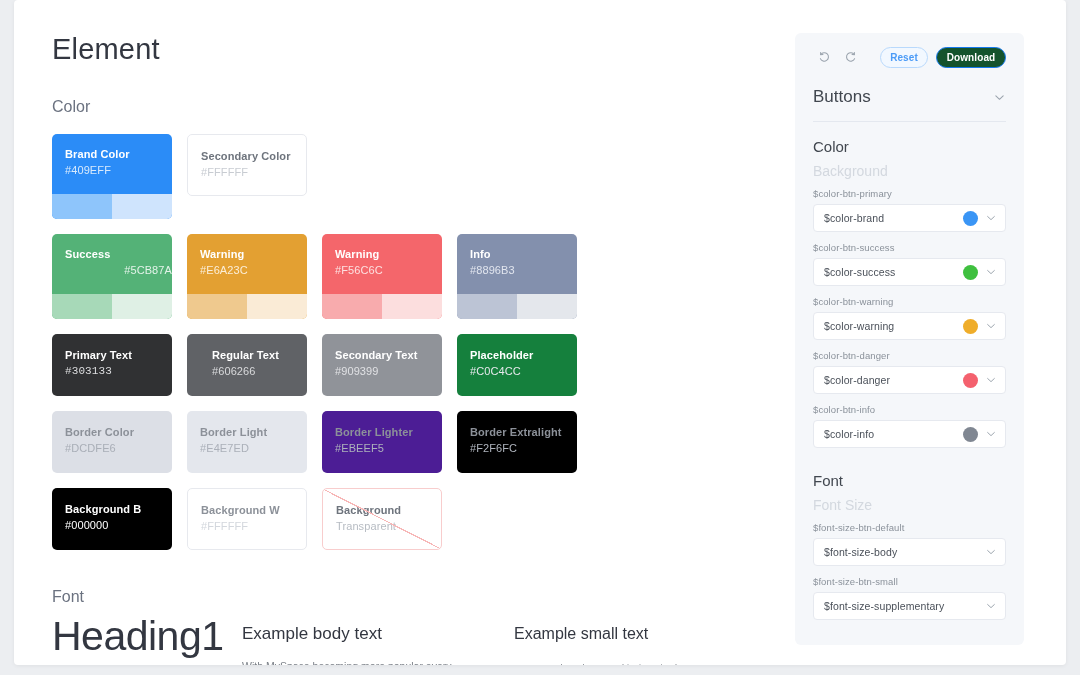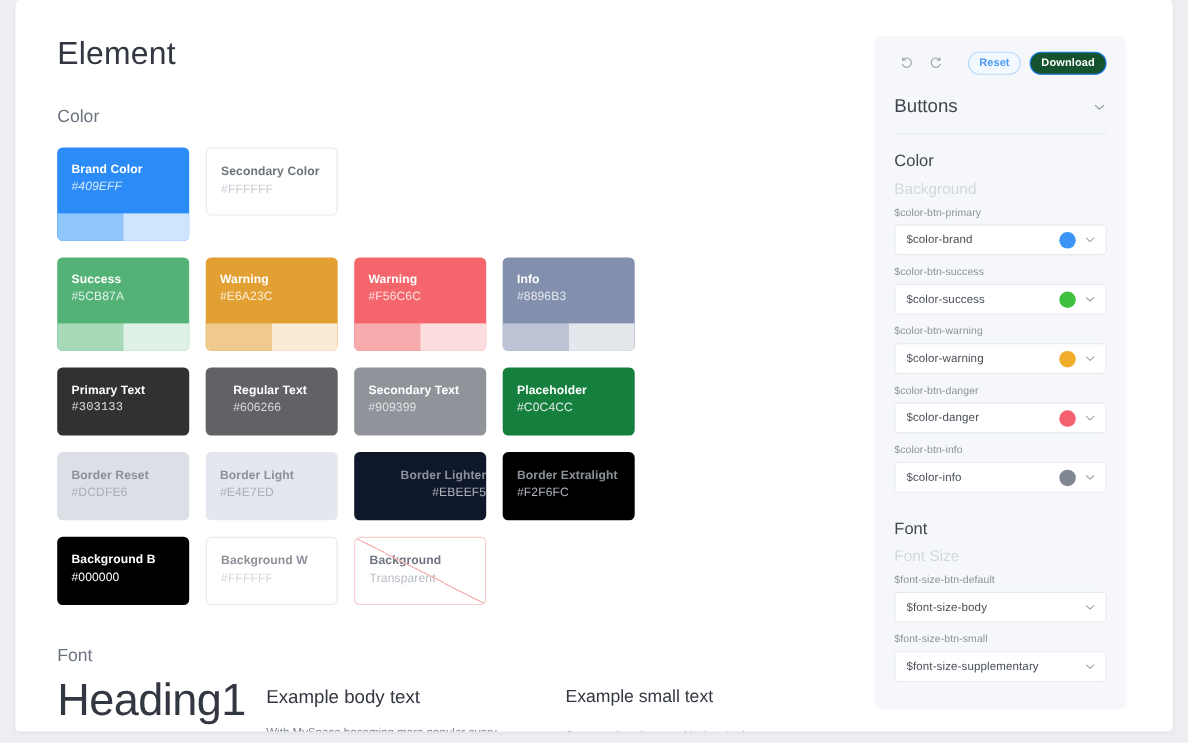--- a/index.html
+++ b/index.html
@@ -163,39 +163,39 @@
 
     <div id="page-title">Element</div>
 
     <div class="section-label" id="color-label">Color</div>
 
     <div id="swatch-grid">
         <div class="swatch-row">
           <div class="swatch" style="background: rgb(43, 140, 247);">
             <div class="sw-body">
               <div class="sw-name" style="color: rgb(255, 255, 255);">Brand Color</div>
-              <div class="sw-hex" style="color: rgb(216, 234, 253); font-style: italic;">#409EFF</div>
+              <div class="sw-hex" style="color: rgb(216, 234, 253);">#409EFF</div>
             </div>
             <div class="sw-strip">
               <div style="background: rgb(142, 197, 251);"></div>
               <div style="background: rgb(207, 228, 253);"></div>
             </div>
           </div>
           <div class="swatch short bordered" style="background: rgb(255, 255, 255);">
             <div class="sw-body">
               <div class="sw-name" style="color: rgb(110, 116, 125);">Secondary Color</div>
               <div class="sw-hex" style="color: rgb(200, 204, 210);">#FFFFFF</div>
             </div>
           </div>
         </div>
         <div class="swatch-row">
           <div class="swatch" style="background: rgb(84, 178, 119);">
             <div class="sw-body">
               <div class="sw-name" style="color: rgb(255, 255, 255);">Success</div>
-              <div class="sw-hex" style="color: rgb(227, 243, 233);">#5CB87A</div>
+              <div class="sw-hex" style="color: rgb(227, 243, 233); text-align: right;">#5CB87A</div>
             </div>
             <div class="sw-strip">
               <div style="background: rgb(167, 217, 184);"></div>
               <div style="background: rgb(223, 240, 229);"></div>
             </div>
           </div>
           <div class="swatch" style="background: rgb(227, 160, 50);">
             <div class="sw-body">
               <div class="sw-name" style="color: rgb(255, 255, 255);">Warning</div>
               <div class="sw-hex" style="color: rgb(251, 238, 216);">#E6A23C</div>
@@ -248,31 +248,31 @@
           <div class="swatch short" style="background: #15803d;">
             <div class="sw-body">
               <div class="sw-name" style="color: rgb(255, 255, 255);">Placeholder</div>
               <div class="sw-hex" style="color: rgb(231, 233, 237);">#C0C4CC</div>
             </div>
           </div>
         </div>
         <div class="swatch-row">
           <div class="swatch short" style="background: rgb(220, 223, 230);">
             <div class="sw-body">
-              <div class="sw-name" style="color: rgb(140, 145, 153);">Border Reset</div>
+              <div class="sw-name" style="color: rgb(140, 145, 153);">Border Color</div>
               <div class="sw-hex" style="color: rgb(169, 174, 183);">#DCDFE6</div>
             </div>
           </div>
           <div class="swatch short" style="background: rgb(228, 231, 237);">
             <div class="sw-body">
               <div class="sw-name" style="color: rgb(140, 145, 153);">Border Light</div>
               <div class="sw-hex" style="color: rgb(171, 176, 185);">#E4E7ED</div>
             </div>
           </div>
-          <div class="swatch short" style="background: #0f172a; text-align: right;">
+          <div class="swatch short" style="background: #4c1d95;">
             <div class="sw-body">
               <div class="sw-name" style="color: rgb(140, 145, 153);">Border Lighter</div>
               <div class="sw-hex" style="color: rgb(173, 178, 187);">#EBEEF5</div>
             </div>
           </div>
           <div class="swatch short" style="background: #000000;">
             <div class="sw-body">
               <div class="sw-name" style="color: rgb(140, 145, 153);">Border Extralight</div>
               <div class="sw-hex" style="color: rgb(176, 181, 190);">#F2F6FC</div>
             </div>

